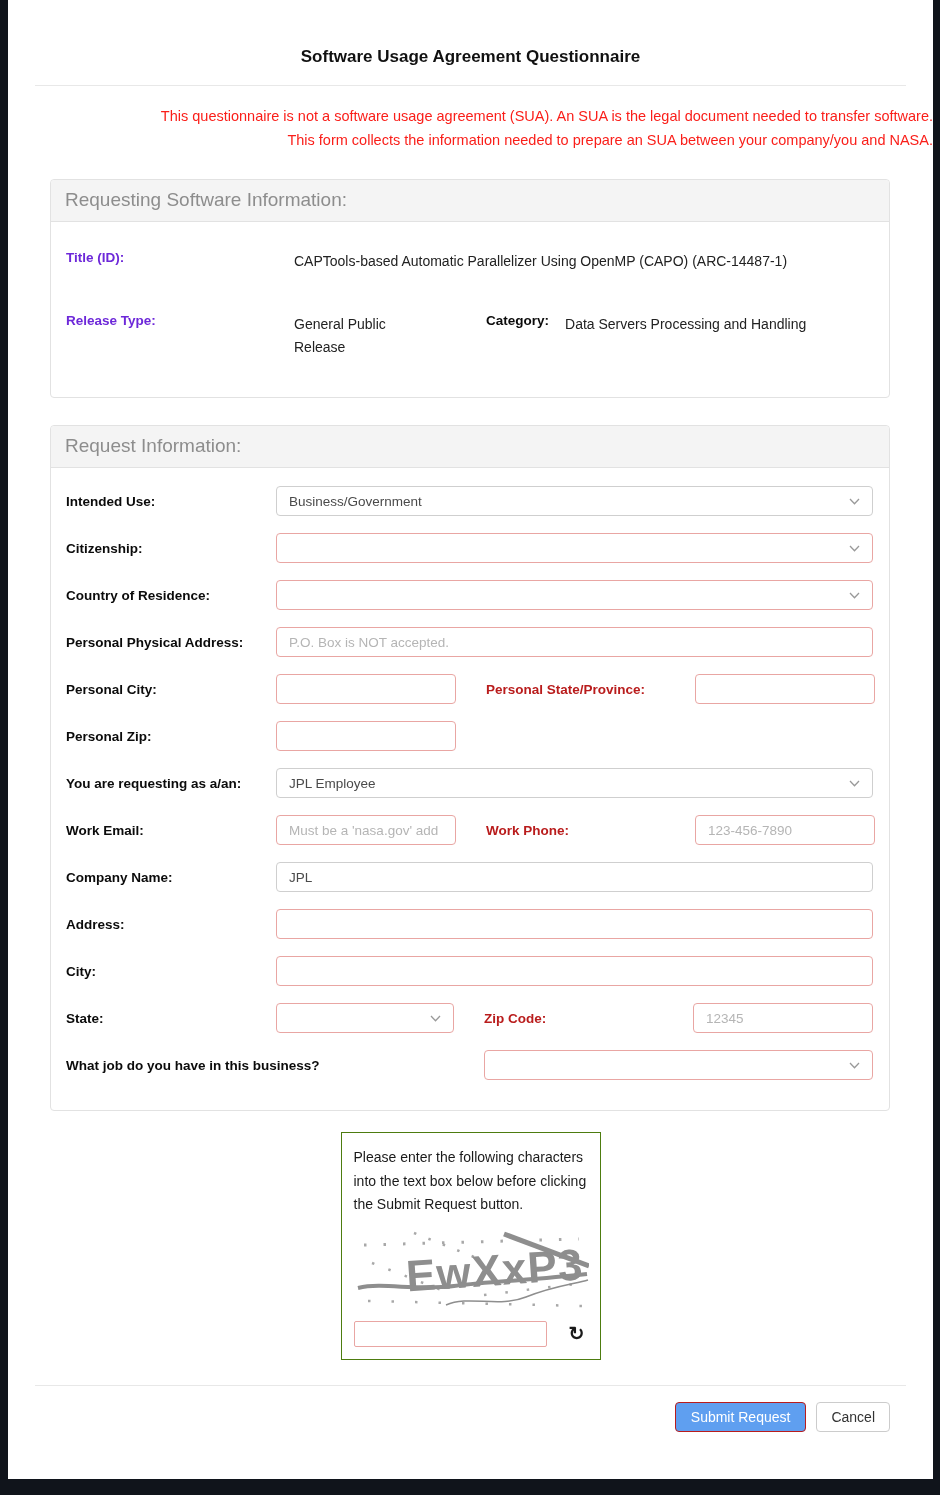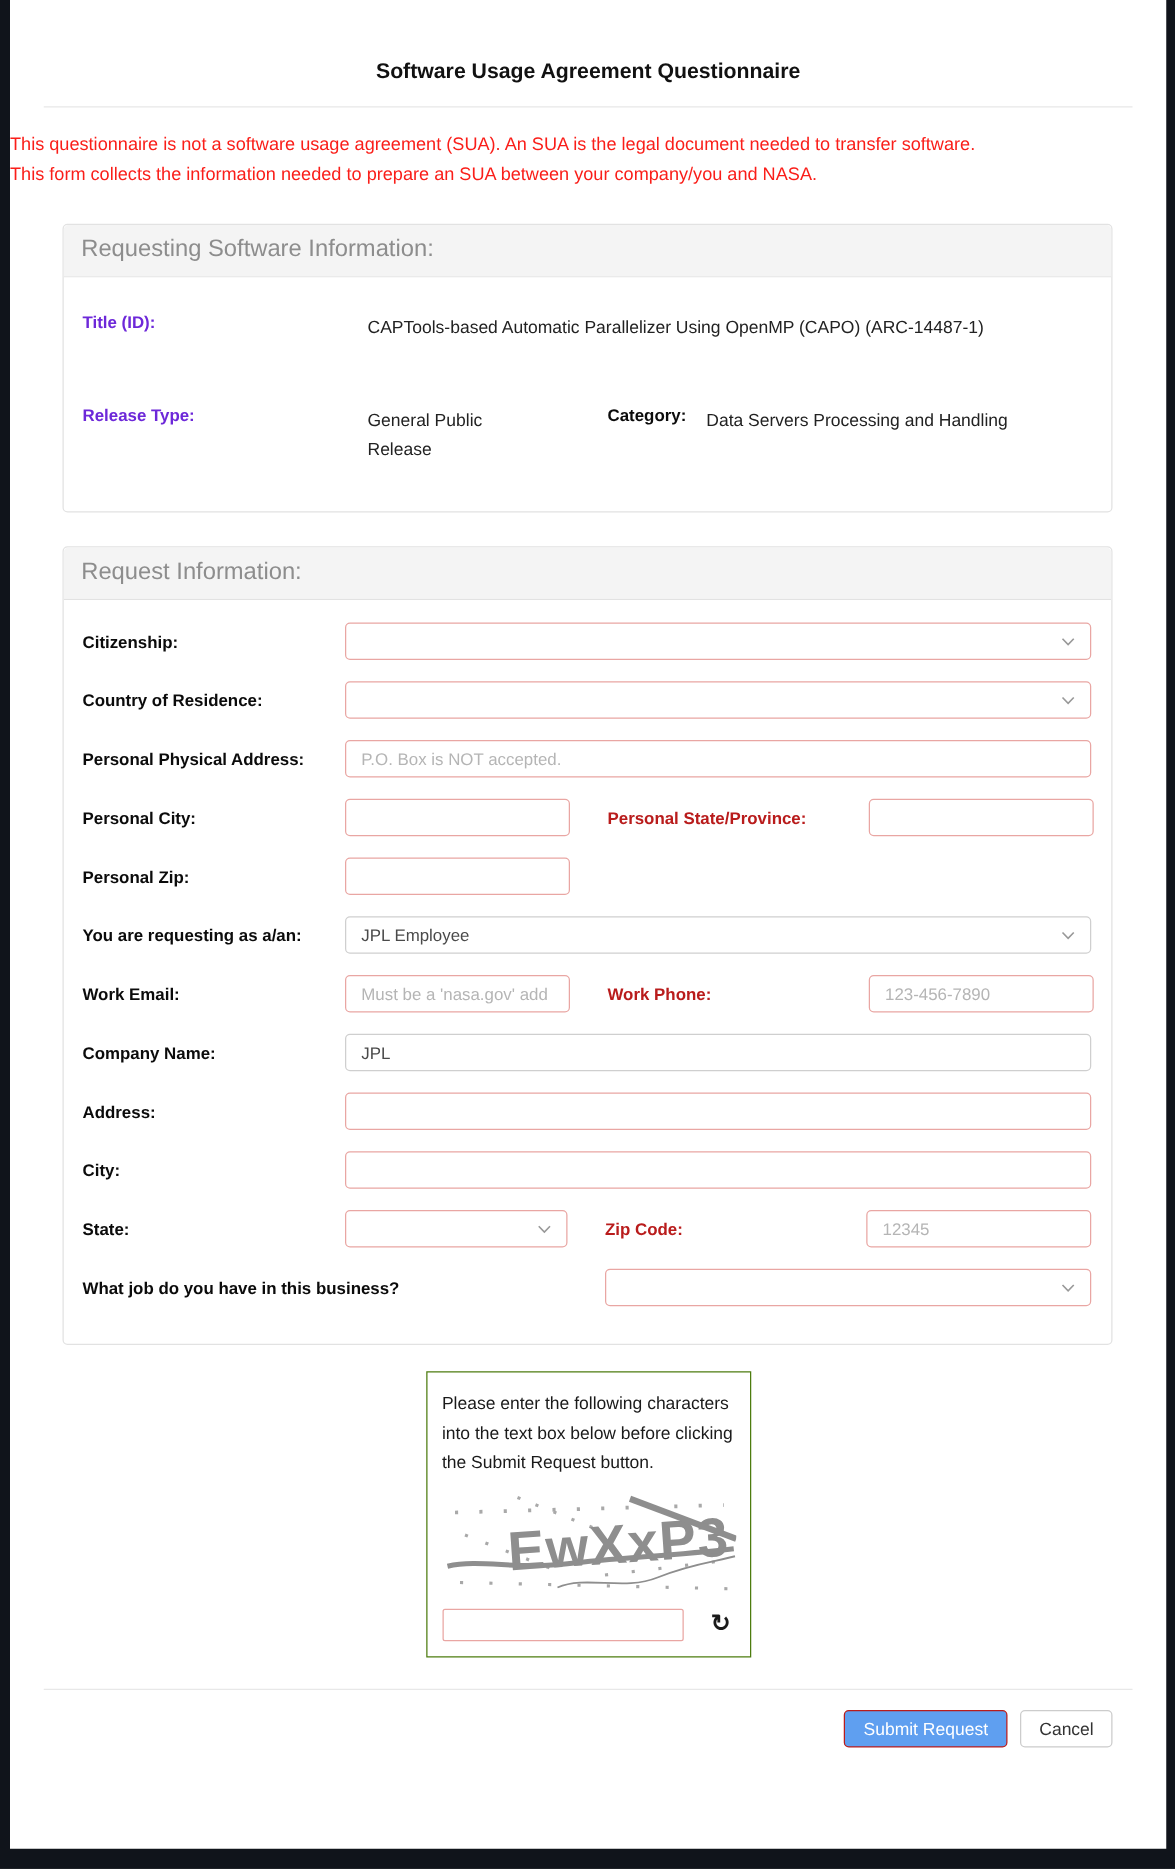--- a/index.html
+++ b/index.html
@@ -2,30 +2,30 @@
 <html><head>
 <meta charset="utf-8">
 <style>
   * { margin:0; padding:0; box-sizing:border-box; }
   html,body { width:940px; height:1495px; background:#10141b; overflow:hidden;
               font-family:"Liberation Sans", sans-serif; }
   .page { position:absolute; left:8px; top:0; width:925px; height:1479px; background:#ffffff; }
 
   .page-title { margin-top:47px; text-align:center; font-size:17px; font-weight:bold; color:#111; }
   .hr { border:none; border-top:1px solid #e8e8e8; margin:18px 27px 0 27px; }
-  .warning { margin-top:18px; text-align:left; color:#fa1e19; font-size:14.5px; line-height:24px; }
+  .warning { margin-top:18px; text-align:right; color:#fa1e19; font-size:14.5px; line-height:24px; }
 
   .section { width:840px; margin:27px 0 0 42px; border:1px solid #e2e2e2; border-radius:4px; background:#fff; }
   .section-header { background:#f4f4f4; border-bottom:1px solid #e2e2e2; border-radius:4px 4px 0 0;
                     padding:9px 14px 10px 14px; font-size:19px; color:#8d8d8d; }
 
   
   .info-body { padding:28px 15px 38px 15px; }
   .info-row { display:flex; font-size:14px; color:#222; }
-  .info-row + .info-row { margin-top:52px; }
+  .info-row + .info-row { margin-top:40px; }
   .info-label { width:228px; flex-shrink:0; font-weight:bold; font-size:13.5px; color:#6d28d9; }
   .info-value { line-height:23px; }
   .rt-value { width:145px; flex-shrink:0; }
   .cat-label { margin-left:47px; font-weight:bold; font-size:13.5px; color:#0b0b0b; }
   .cat-value { margin-left:16px; }
 
   
   .form-body { padding:18px 0 30px 0; }
   .form-row { display:flex; align-items:center; margin:0 16px 17px 15px; min-height:30px; }
   .form-label { width:210px; flex-shrink:0; font-weight:bold; font-size:13.5px; color:#0b0b0b; }
@@ -87,20 +87,31 @@
         <div class="cat-label">Category:</div>
         <div class="info-value cat-value">Data Servers Processing and Handling</div>
       </div>
     </div>
   </div>
 
   <div class="section">
     <div class="section-header">Request Information:</div>
     <div class="form-body">
 
+      <div class="form-row">
+        <div class="form-label">Intended Use:</div>
+        <div class="ctl w-full sel">
+          <span>Business/Government</span>
+          <span class="chev">
+              <svg width="11" height="7">
+                <polyline points="1,1 5.5,5.7 10,1" fill="none" stroke="#999" stroke-width="1.3"></polyline>
+              </svg>
+            </span>
+        </div>
+      </div>
 
       <div class="form-row">
         <div class="form-label">Citizenship:</div>
         <div class="ctl w-full sel invalid">
           <span></span>
           <span class="chev">
               <svg width="11" height="7">
                 <polyline points="1,1 5.5,5.7 10,1" fill="none" stroke="#999" stroke-width="1.3"></polyline>
               </svg>
             </span>

